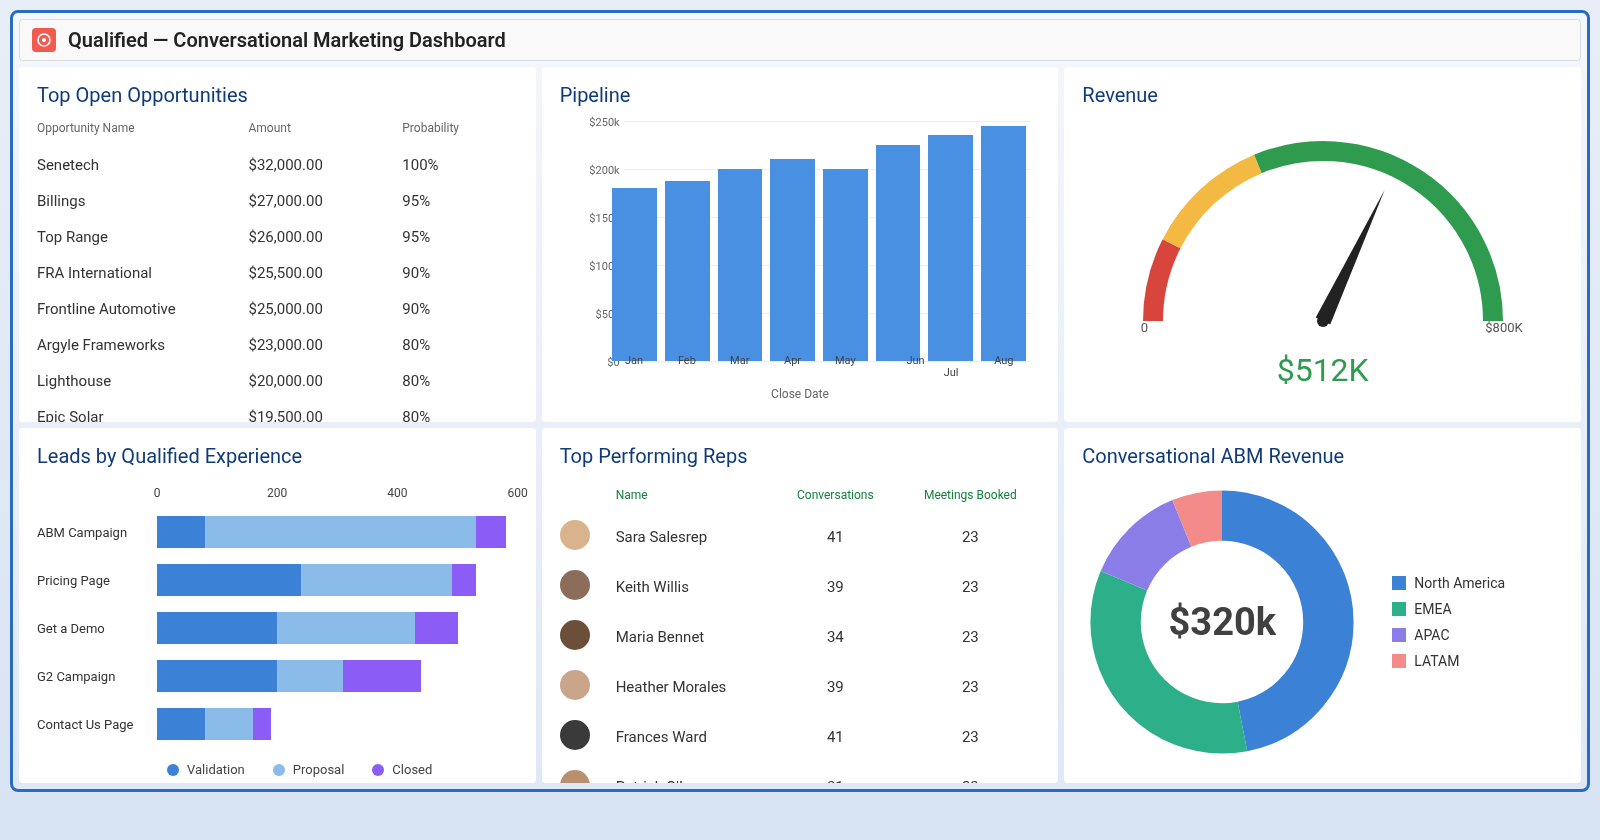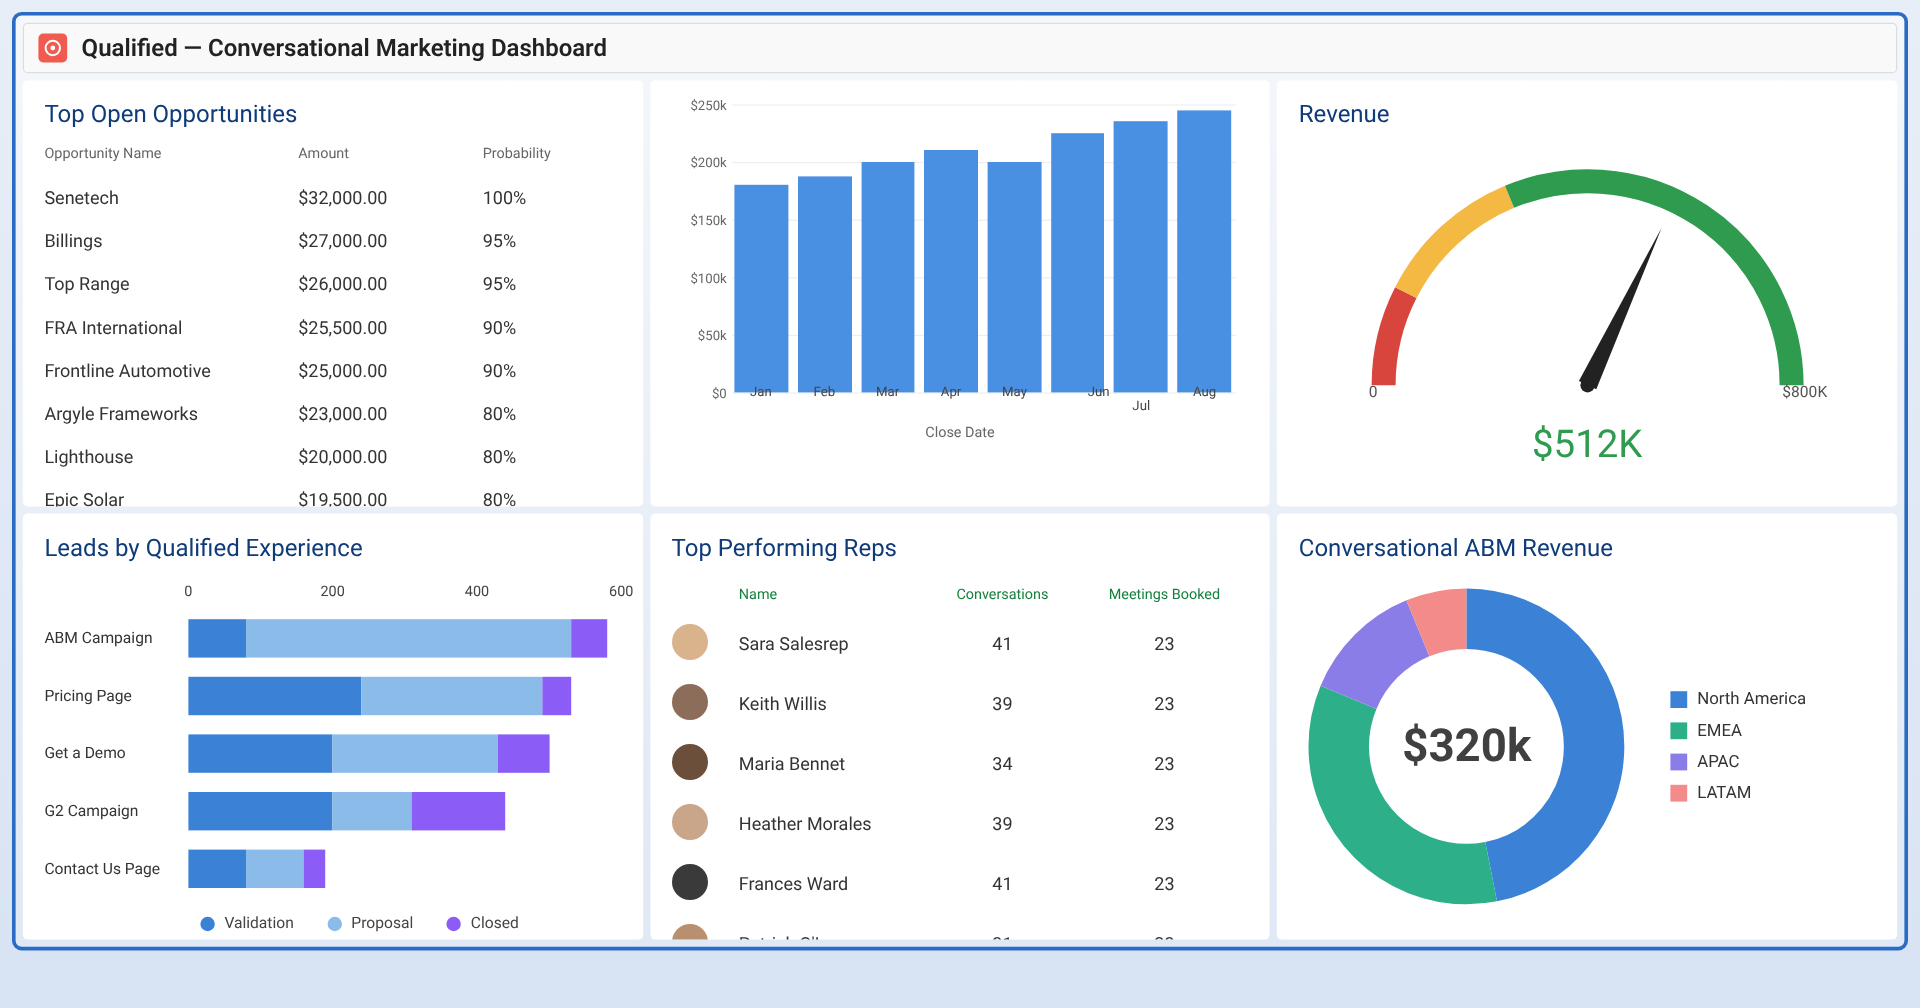--- a/index.html
+++ b/index.html
@@ -62,21 +62,21 @@
 .opp-head .c1 { width: 44%; }
 .opp-head .c2 { width: 32%; }
 .opp-head .c3 { width: 24%; }
 .opp-row { display: flex; padding: 9px 0; font-size: 15px; }
 .opp-row .c1 { width: 44%; }
 .opp-row .c2 { width: 32%; }
 .opp-row .c3 { width: 24%; }
 
 .pipeline-chart { position: relative; height: 280px; margin-top: 4px; padding-left: 48px; }
 .pipe-grid { position: absolute; left: 48px; right: 10px; top: 0; bottom: 40px; }
-.pipe-gridline { position: absolute; left: 2px; right: 0; border-top: 1px solid #eee; }
+.pipe-gridline { position: absolute; left: 16px; right: 0; border-top: 1px solid #eee; }
 .pipe-tick { position: absolute; left: -48px; width: 44px; text-align: right; font-size: 11px; color: #666; transform: translateY(-50%); }
 .pipe-bars { position: absolute; left: 48px; right: 10px; bottom: 40px; top: 0; display: flex; align-items: flex-end; gap: 2%; padding: 0 1%;}
 .pipe-bar { flex: 1; background: #4a90e2; }
 .pipe-xtitle { position: absolute; bottom: 0; left: 0; right: 0; text-align: center; font-size: 12px; color: #666; }
 
 .gauge-wrap { display:flex; flex-direction:column; align-items:center; margin-top:10px; }
 .gauge { position:relative; width: 420px; height: 210px; }
 .gauge svg { width: 100%; height: 100%; }
 .gauge-label-min { position:absolute; left: 28px; bottom: -4px; font-size: 13px; color:#555;}
 .gauge-label-max { position:absolute; right: 10px; bottom: -4px; font-size: 13px; color:#555;}
@@ -179,20 +179,21 @@
             <div class="opp-row">
               <div class="c1">Epic Solar</div>
               <div class="c2">$19,500.00</div>
               <div class="c3">80%</div>
             </div>
           </div>
       </div>
     </div>
 
     <div class="card">
+      <div class="card-title">Pipeline</div>
       <div class="pipeline-chart">
         <div class="pipe-grid" id="pipe-grid">
             <div class="pipe-gridline" style="top: 100%;">
               <div class="pipe-tick">$0</div>
             </div>
             <div class="pipe-gridline" style="top: 80%;">
               <div class="pipe-tick">$50k</div>
             </div>
             <div class="pipe-gridline" style="top: 60%;">
               <div class="pipe-tick">$100k</div>

